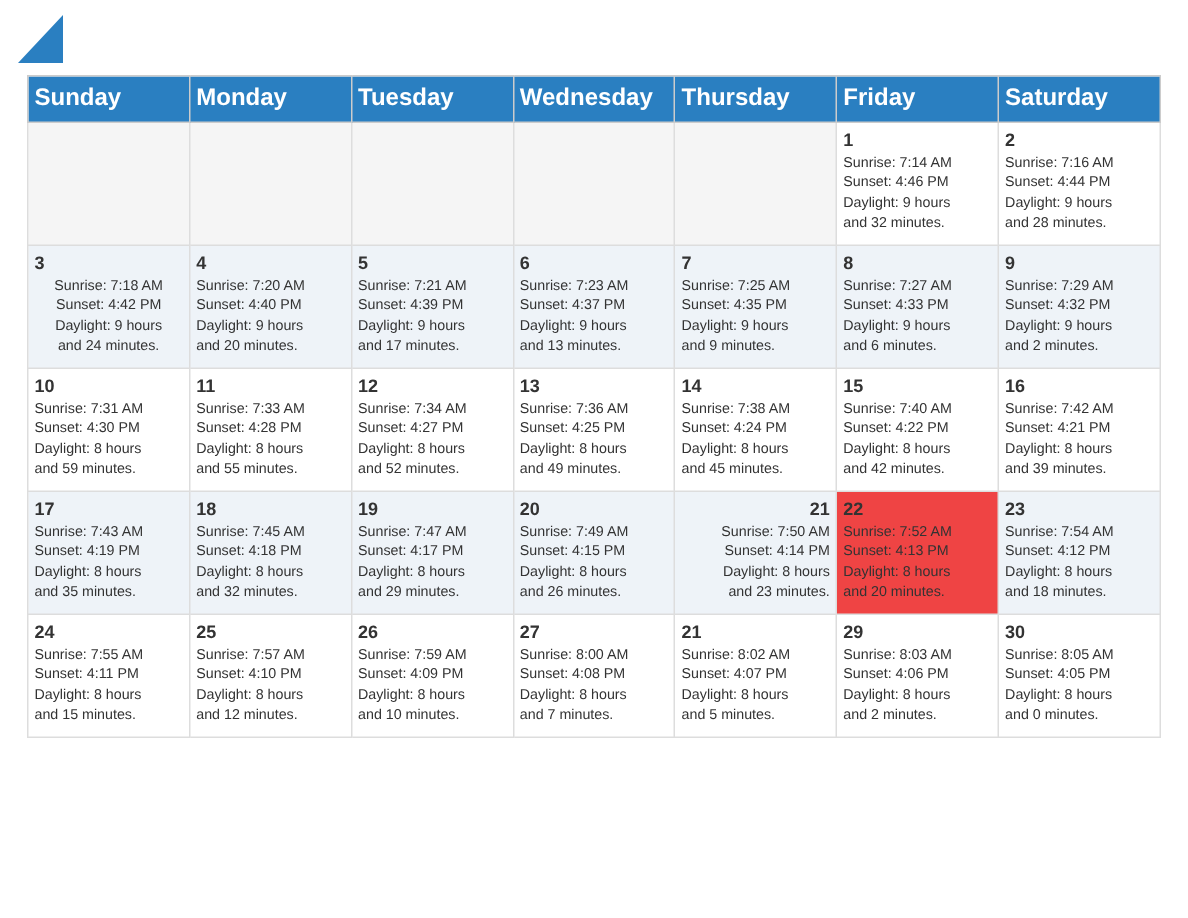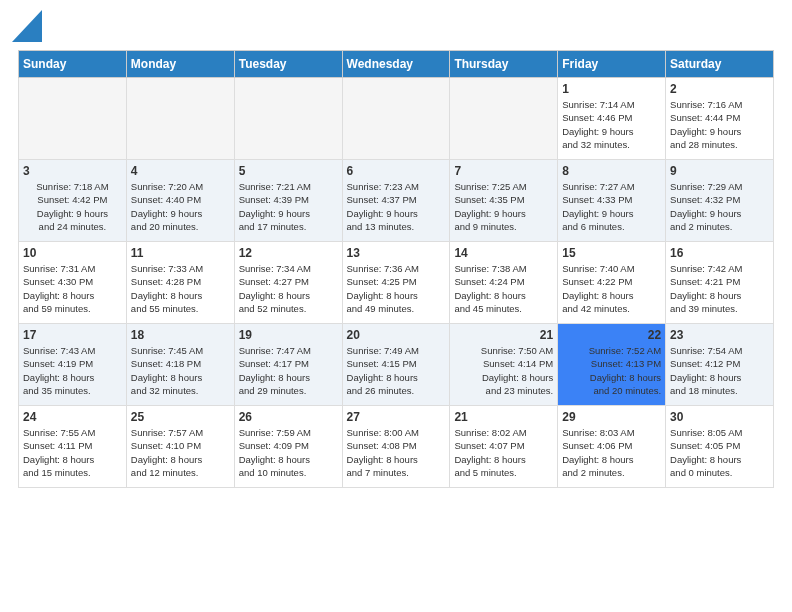--- a/index.html
+++ b/index.html
@@ -8,21 +8,21 @@
     .header { display: flex; justify-content: space-between; align-items: flex-start; padding: 18px 20px 8px 20px; }
     .logo-text { display: flex; flex-direction: column; line-height: 1.1; }
     .logo-general { font-size: 18px; font-weight: bold; color: #333; }
     .logo-blue { font-size: 18px; font-weight: bold; color: #1a6faf; }
 
     .title-block { text-align: right; }
     .month-title { font-size: 36px; font-weight: 300; color: #333; }
     .location { font-size: 16px; color: #555; }
 
     .calendar { width: 100%; border-collapse: collapse; margin: 0 8px; width: calc(100% - 16px); margin-left: 8px; }
-    .calendar th { background: #2a7fc1; color: #fff; font-size: 12px; font-weight: bold; padding: 6px 4px; text-align: left; border: 1px solid #ccc; }
+    .calendar th { background: #2a7fc1; color: #fff; font-size: 16px; font-weight: bold; padding: 6px 4px; text-align: left; border: 1px solid #ccc; }
     .calendar td { border: 1px solid #ddd; vertical-align: top; padding: 4px; width: 14.28%; font-size: 10px; color: #333; height: 82px; }
     .calendar td.empty { background: #f9f9f9; }
     .calendar tr:nth-child(even) td { background: #f0f4f8; }
     .calendar tr:nth-child(odd) td { background: #fff; }
     .calendar thead tr th { background: #2a7fc1; }
 
     .day-num { font-size: 12px; font-weight: bold; display: block; margin-bottom: 2px; }
     .day-info { font-size: 9.5px; line-height: 1.4; color: #333; }
 
     .logo-wrapper { display: flex; align-items: center; gap: 2px; }
@@ -212,21 +212,21 @@
 Daylight: 8 hours
 and 26 minutes.</div>
           </td>
           <td style="background: rgb(238, 243, 248); text-align: right;">
             <span class="day-num">21</span>
             <div class="day-info" style="white-space: pre-line;">Sunrise: 7:50 AM
 Sunset: 4:14 PM
 Daylight: 8 hours
 and 23 minutes.</div>
           </td>
-          <td style="background: #3b82f6; text-align: right;">
+          <td style="background: #ef4444;">
             <span class="day-num">22</span>
             <div class="day-info" style="white-space: pre-line;">Sunrise: 7:52 AM
 Sunset: 4:13 PM
 Daylight: 8 hours
 and 20 minutes.</div>
           </td>
           <td style="background: rgb(238, 243, 248);">
             <span class="day-num">23</span>
             <div class="day-info" style="white-space: pre-line;">Sunrise: 7:54 AM
 Sunset: 4:12 PM

